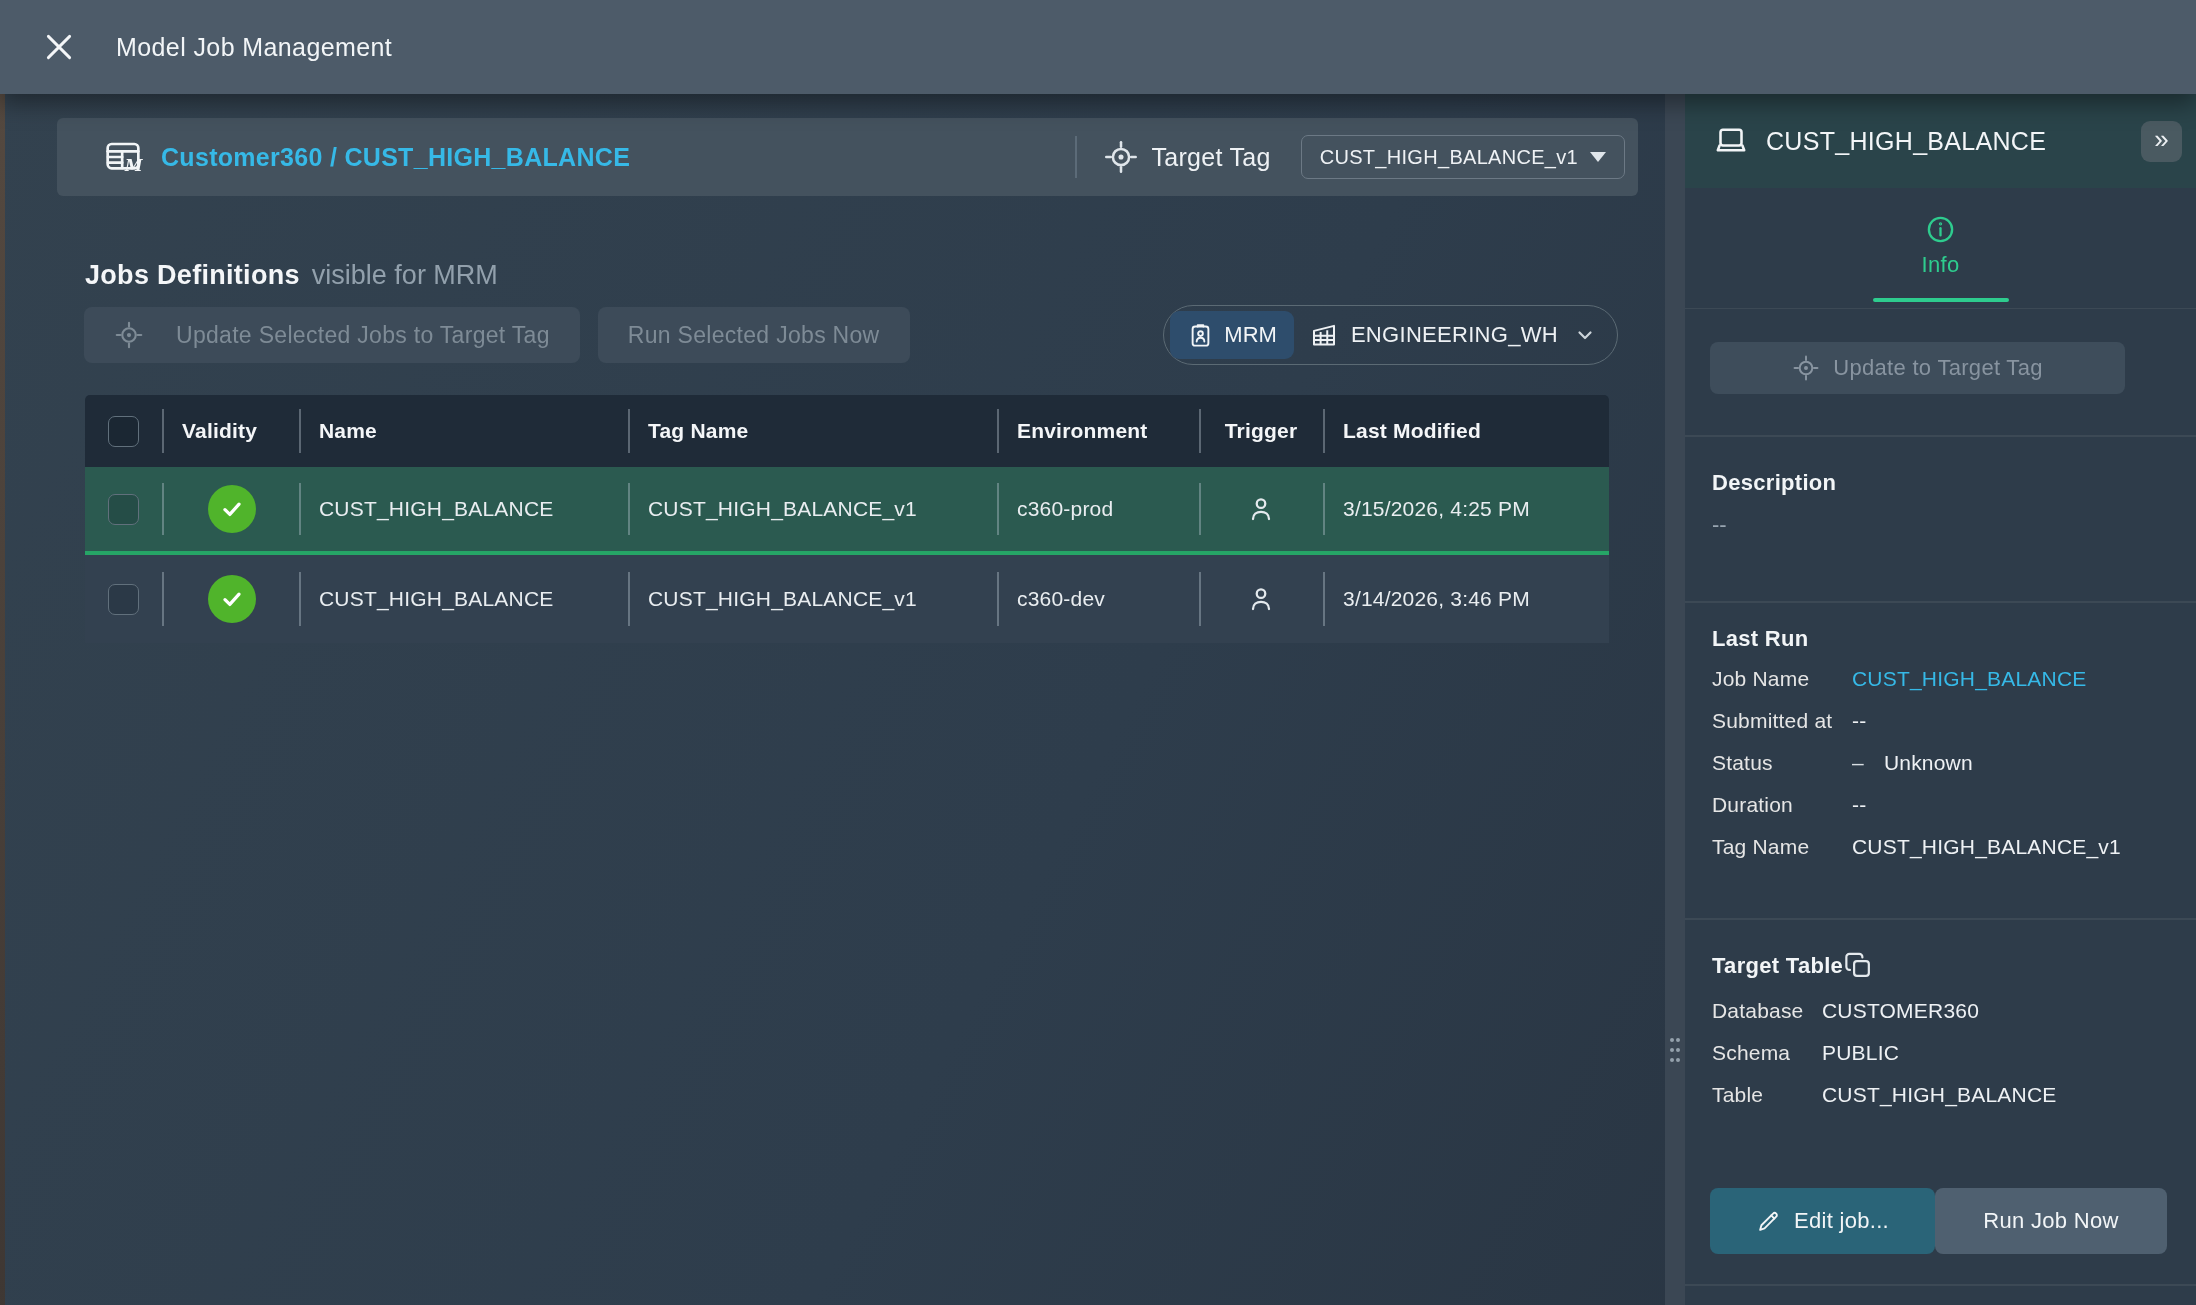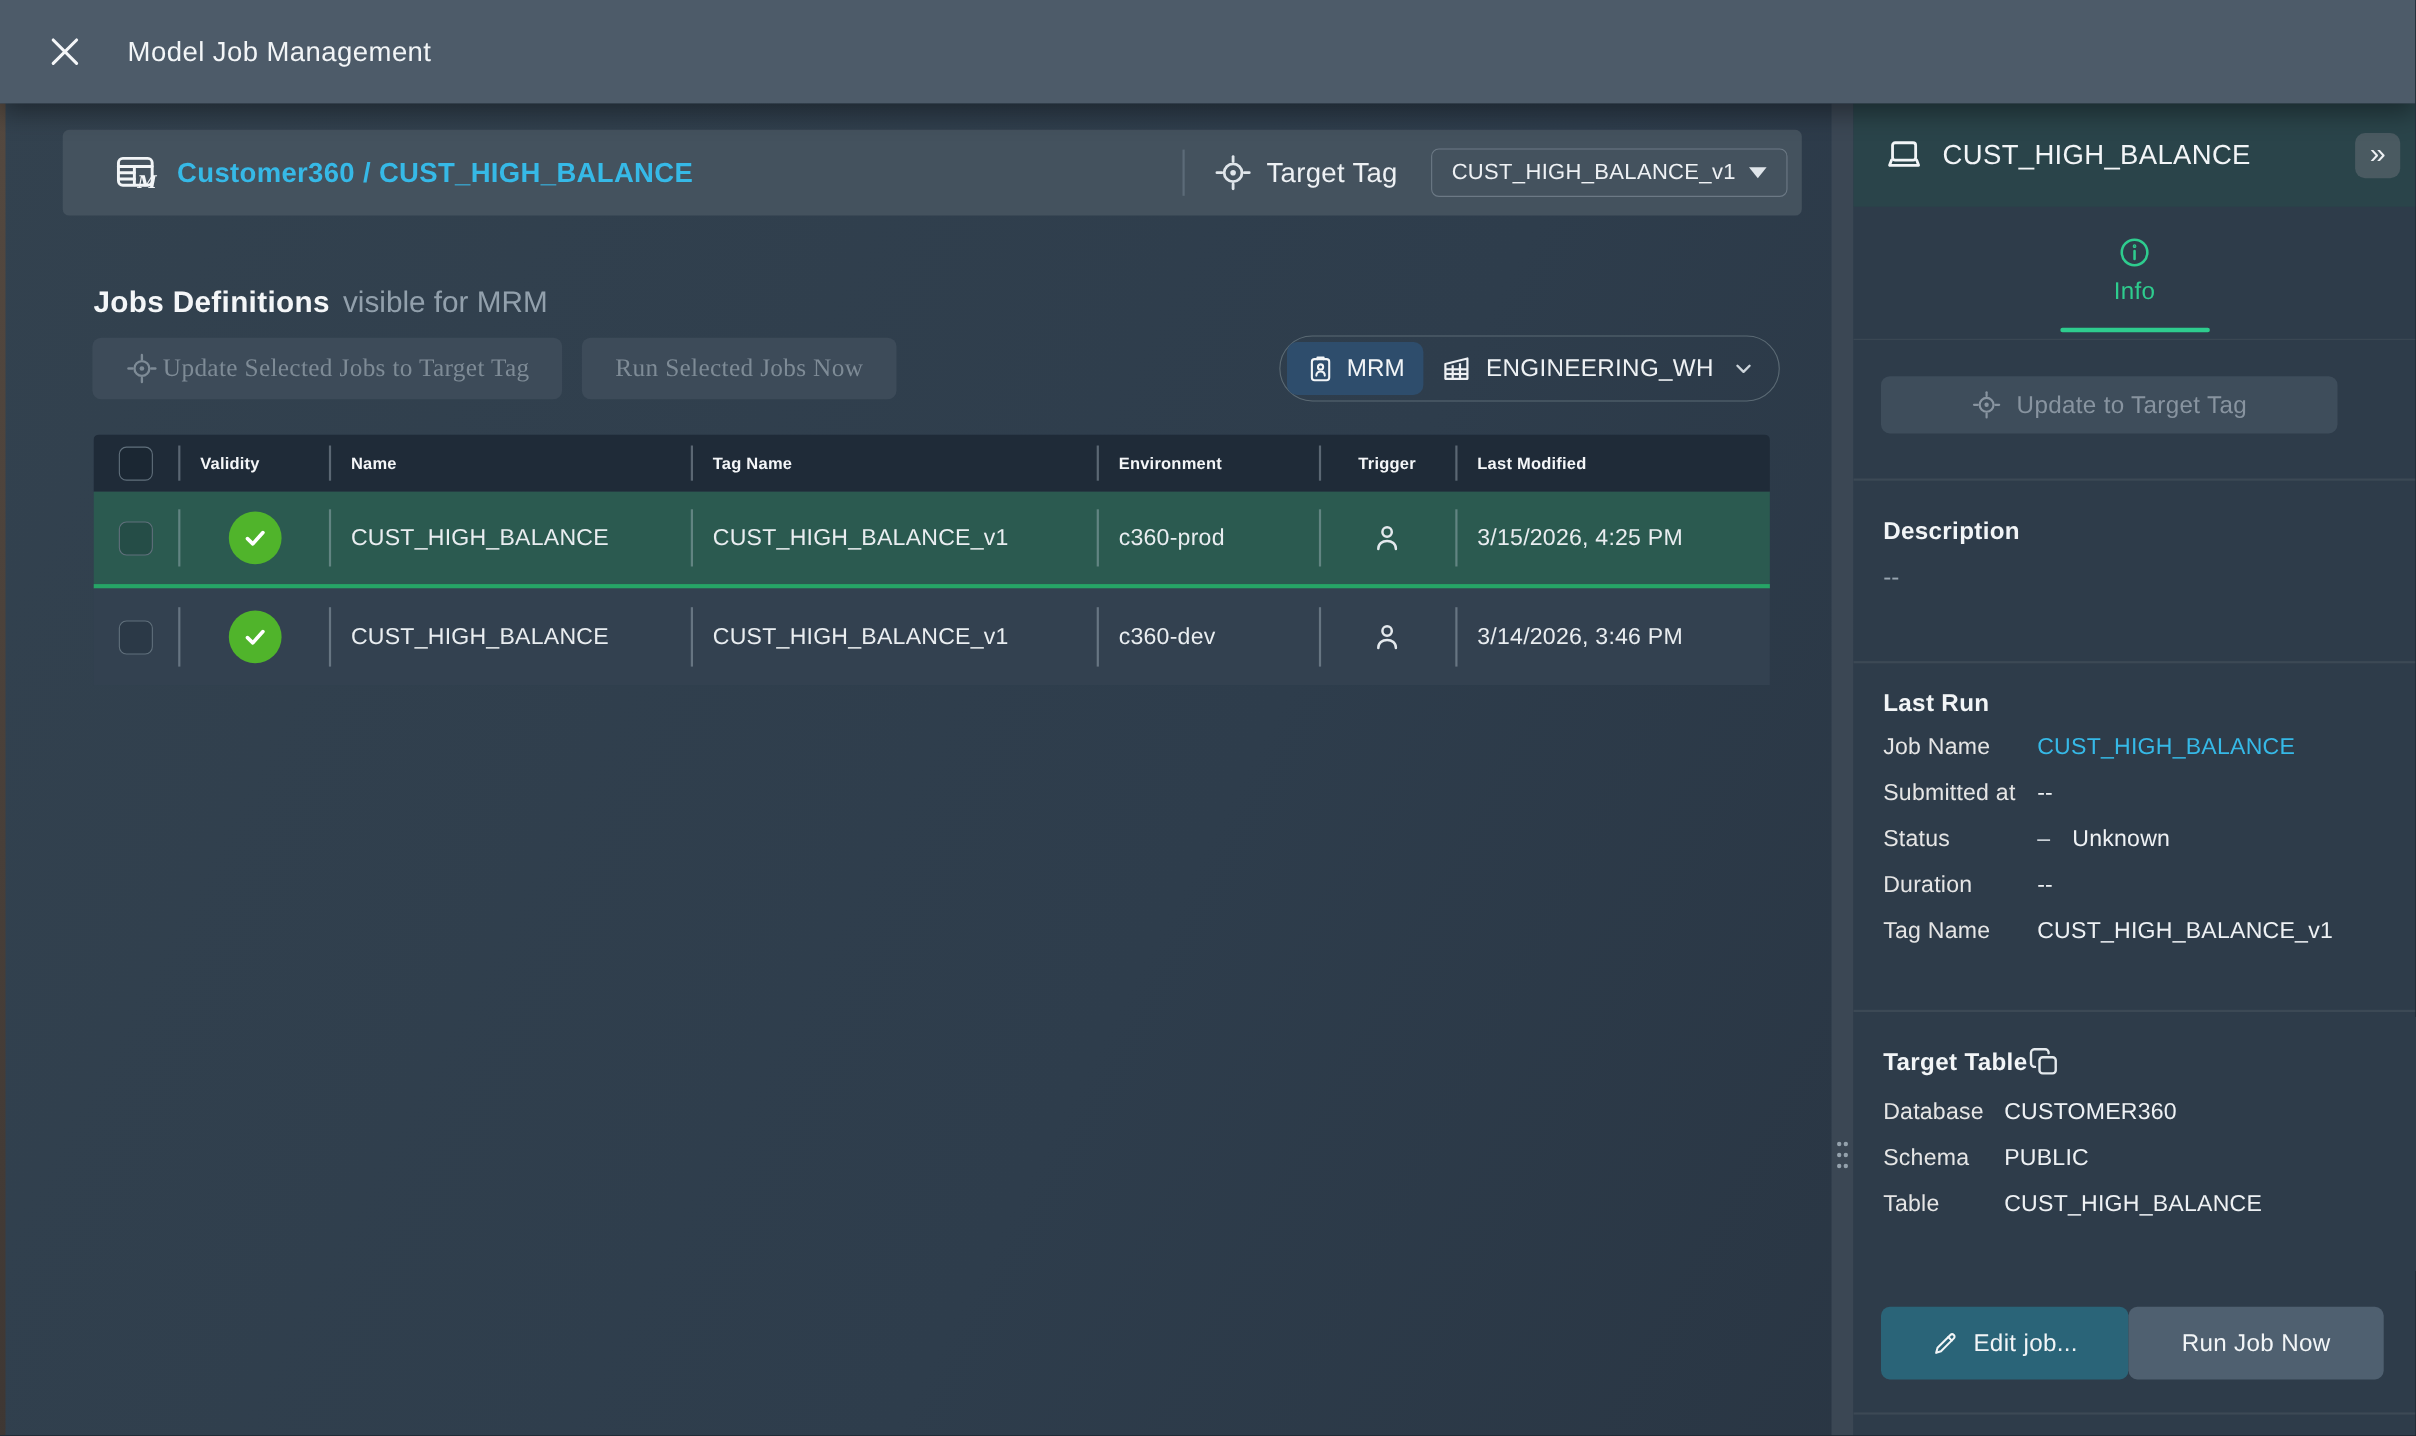--- a/index.html
+++ b/index.html
@@ -42,22 +42,22 @@
               border-top:10px solid #dfe5ea; }
 
   
   .jobs-heading { position:absolute; left:85px; top:166px; font-size:27px; display:flex; gap:12px; }
   .jh-main { color:#f4f6f8; font-weight:600; letter-spacing:.3px; }
   .jh-suffix { color:#92a0ac; font-weight:400; }
 
   .actions-row { position:absolute; left:84px; top:212px; width:1534px; height:58px;
                  display:flex; align-items:center; }
   .btn-ghost { height:56px; background:#3d4b59; border:none; border-radius:8px; color:#7e8b96;
-               font-size:23px; font-family:Liberation Serif, serif; letter-spacing:.3px; display:flex;
-               align-items:center; gap:4px; padding:0 30px; cursor:default;text-align:center; }
+               font-size:23px; font-family:Liberation Sans, sans-serif; letter-spacing:.3px; display:flex;
+               align-items:center; gap:32px; padding:0 30px; cursor:default;text-align:center; }
   .btn-ghost svg { width:30px; height:30px; }
   .btn-ghost + .btn-ghost { margin-left:18px; }
 
   .context-pill { margin-left:auto; height:60px; border:1.5px solid #5b6a74; border-radius:30px;
                   background:transparent; display:flex; align-items:center; padding:0 20px 0 6px;
                   gap:15px; color:#eef1f4; cursor:pointer; font-family:inherit; }
   .pill-badge { height:48px; background:#2e4d6c; border-radius:9px; display:flex; align-items:center;
                 gap:10px; padding:0 17px; font-size:22px; color:#f2f5f7; font-weight:500; }
   .pill-badge svg { width:27px; height:27px; }
   .pill-wh { display:flex; align-items:center; gap:12px; font-size:22px; letter-spacing:.3px; }
@@ -71,21 +71,21 @@
   .td.no-pad { padding-left:0; }
   .tr .td:not(:first-child)::before { content:""; position:absolute; left:0; top:19%; bottom:19%;
       width:1.5px; background:rgba(190,202,212,.38); }
   .c-check { width:77px; justify-content:center; padding-left:0; }
   .c-val  { width:137px; }
   .c-name { width:329px; }
   .c-tag  { width:369px; }
   .c-env  { width:202px; }
   .c-trig { width:124px; justify-content:center; padding-left:0; }
   .c-mod  { width:286px; }
-  .thead { height:52px; background:#1f2b38; font-weight:600; font-size:15px; color:#f4f6f8; letter-spacing:.2px; }
+  .thead { height:72px; background:#1f2b38; font-weight:600; font-size:21px; color:#f4f6f8; letter-spacing:.2px; }
   .row { height:88px; background:#334150; font-size:21px; color:#e9edf0; letter-spacing:.2px; }
   .row.selected { background:var(--selected-row,#2b5a50);
                   border-bottom:4px solid var(--selected-row-border,#26a566); }
   .checkbox { width:31px; height:31px; border:1.7px solid #61707c; border-radius:7px;
               background:rgba(12,22,32,.18); cursor:pointer; }
   .valid-badge { width:48px; height:48px; margin-left:46px; border-radius:50%;
                  background:var(--validity-green,#50b42b); display:flex; align-items:center;
                  justify-content:center; color:#fff; }
   .valid-badge svg { width:26px; height:26px; }
   .trig-icon { width:32px; height:32px; color:#e4e9ed; }

